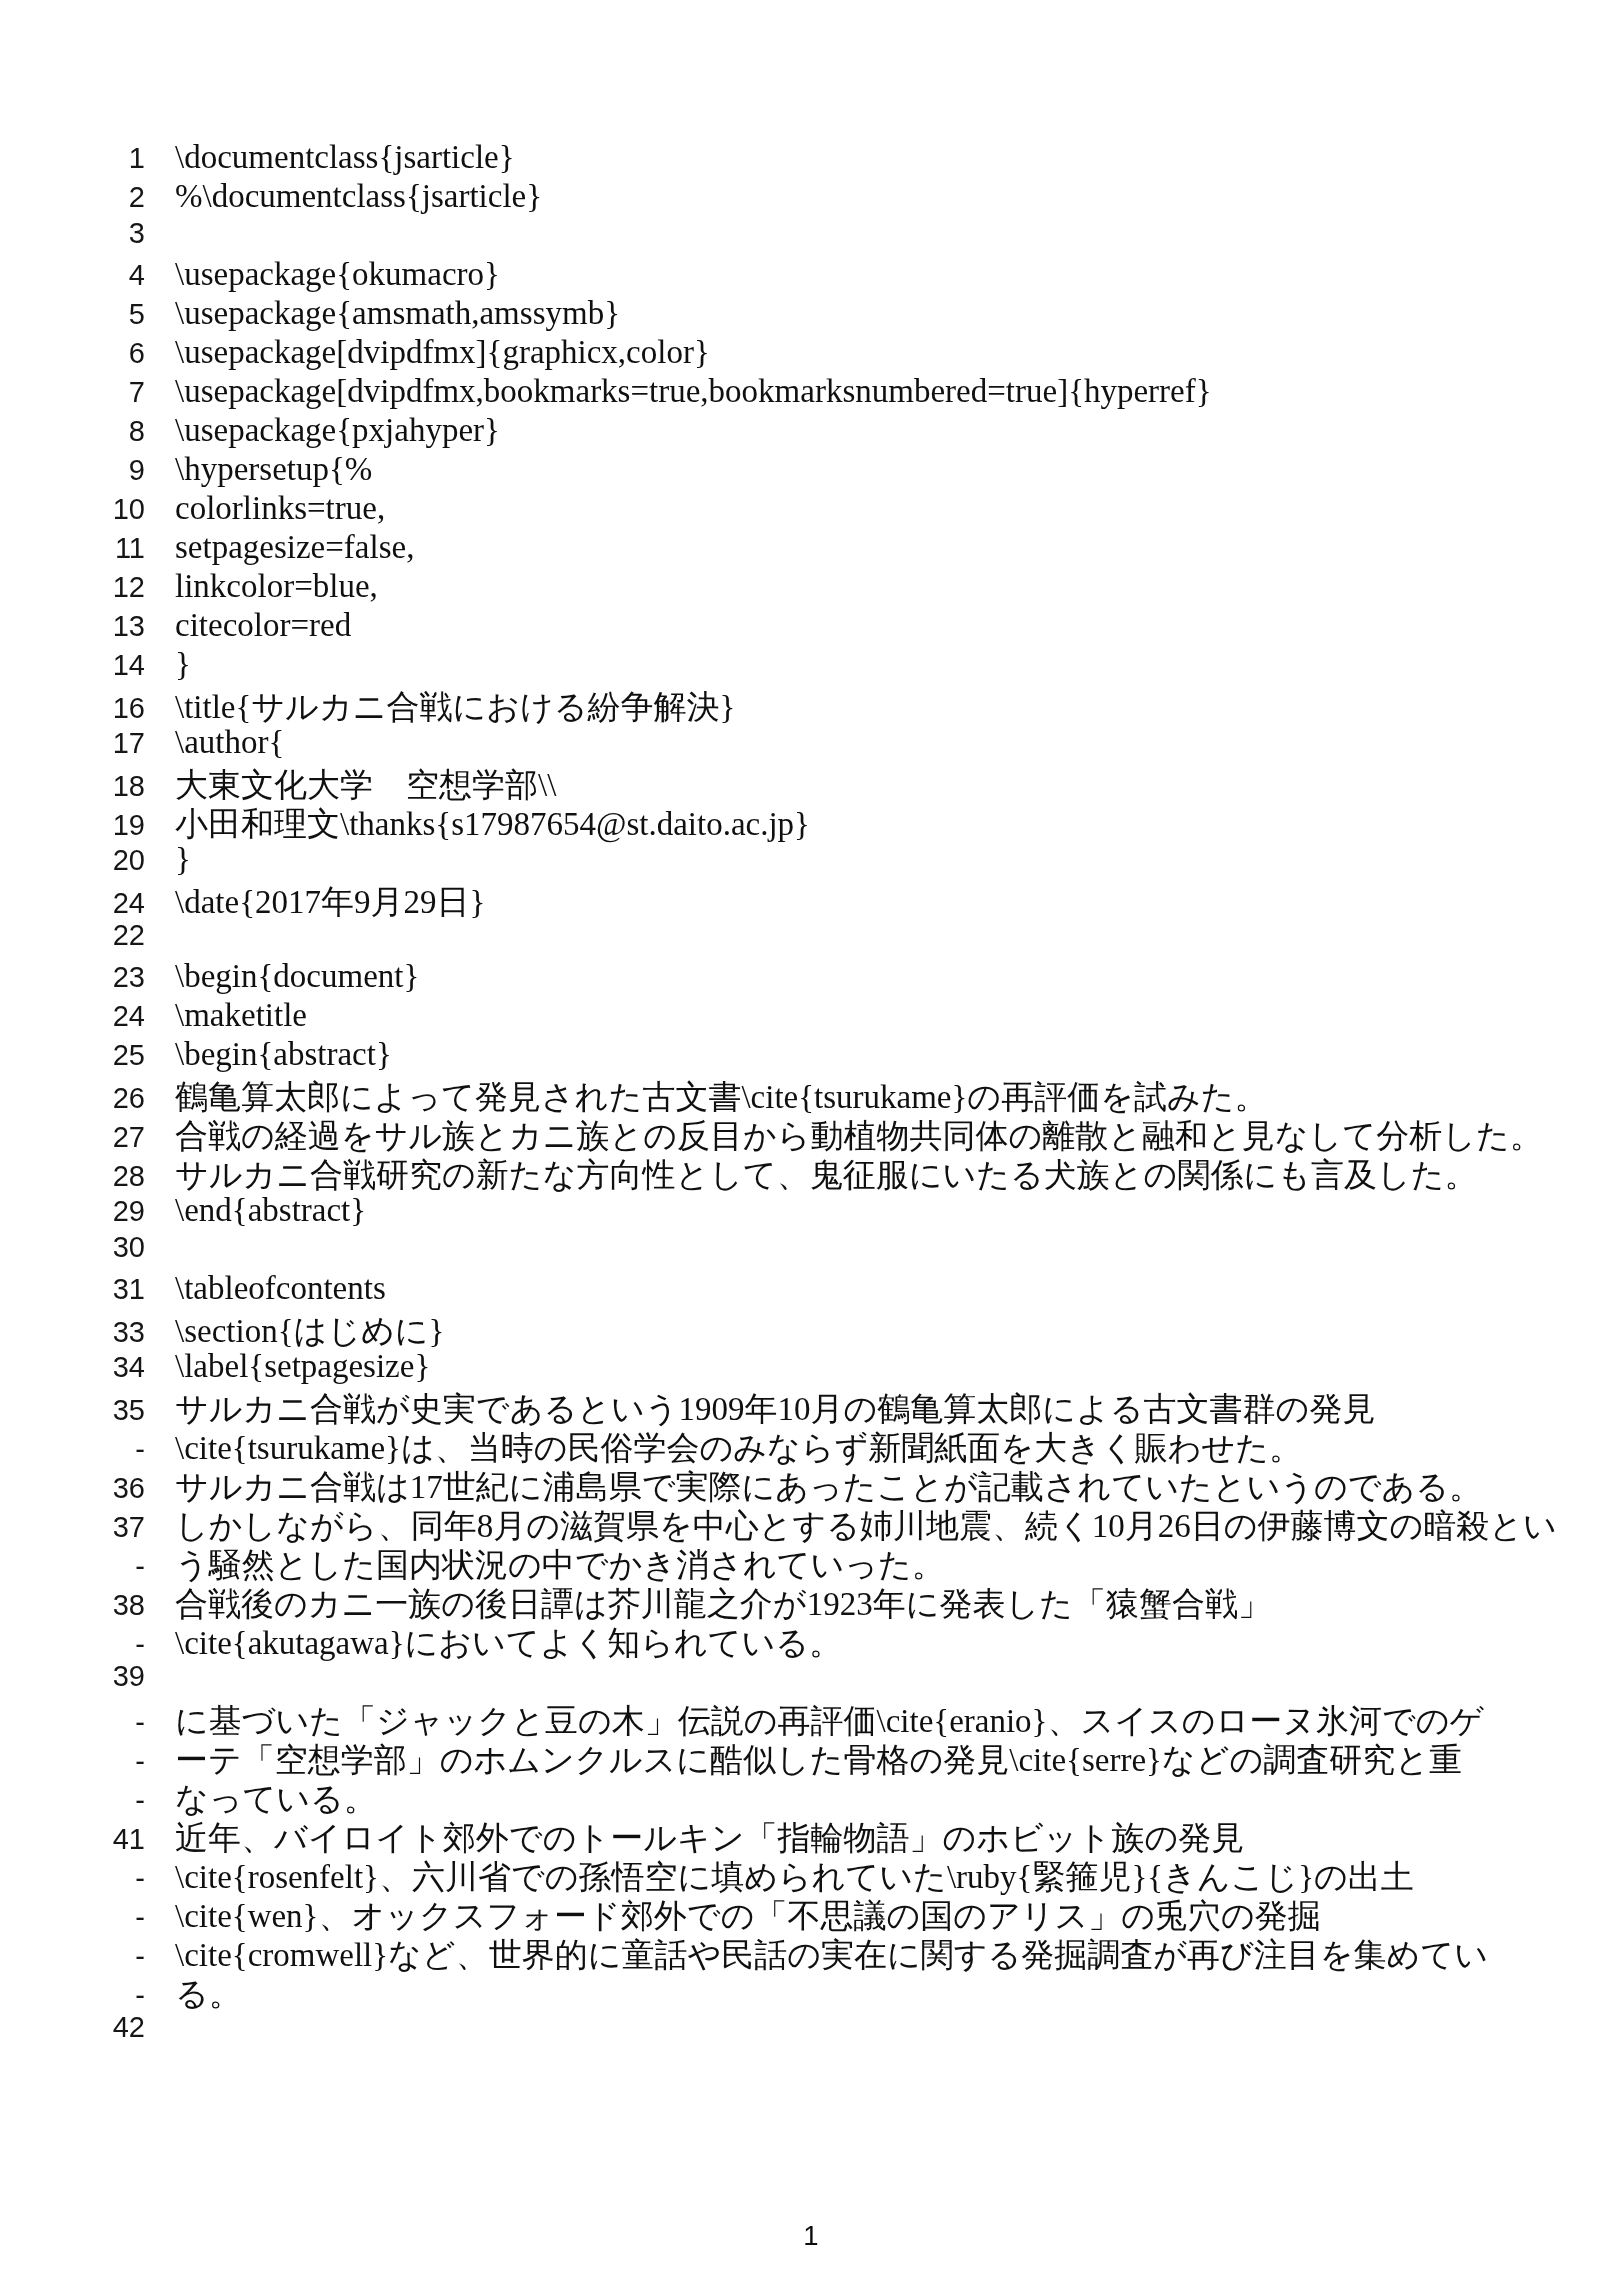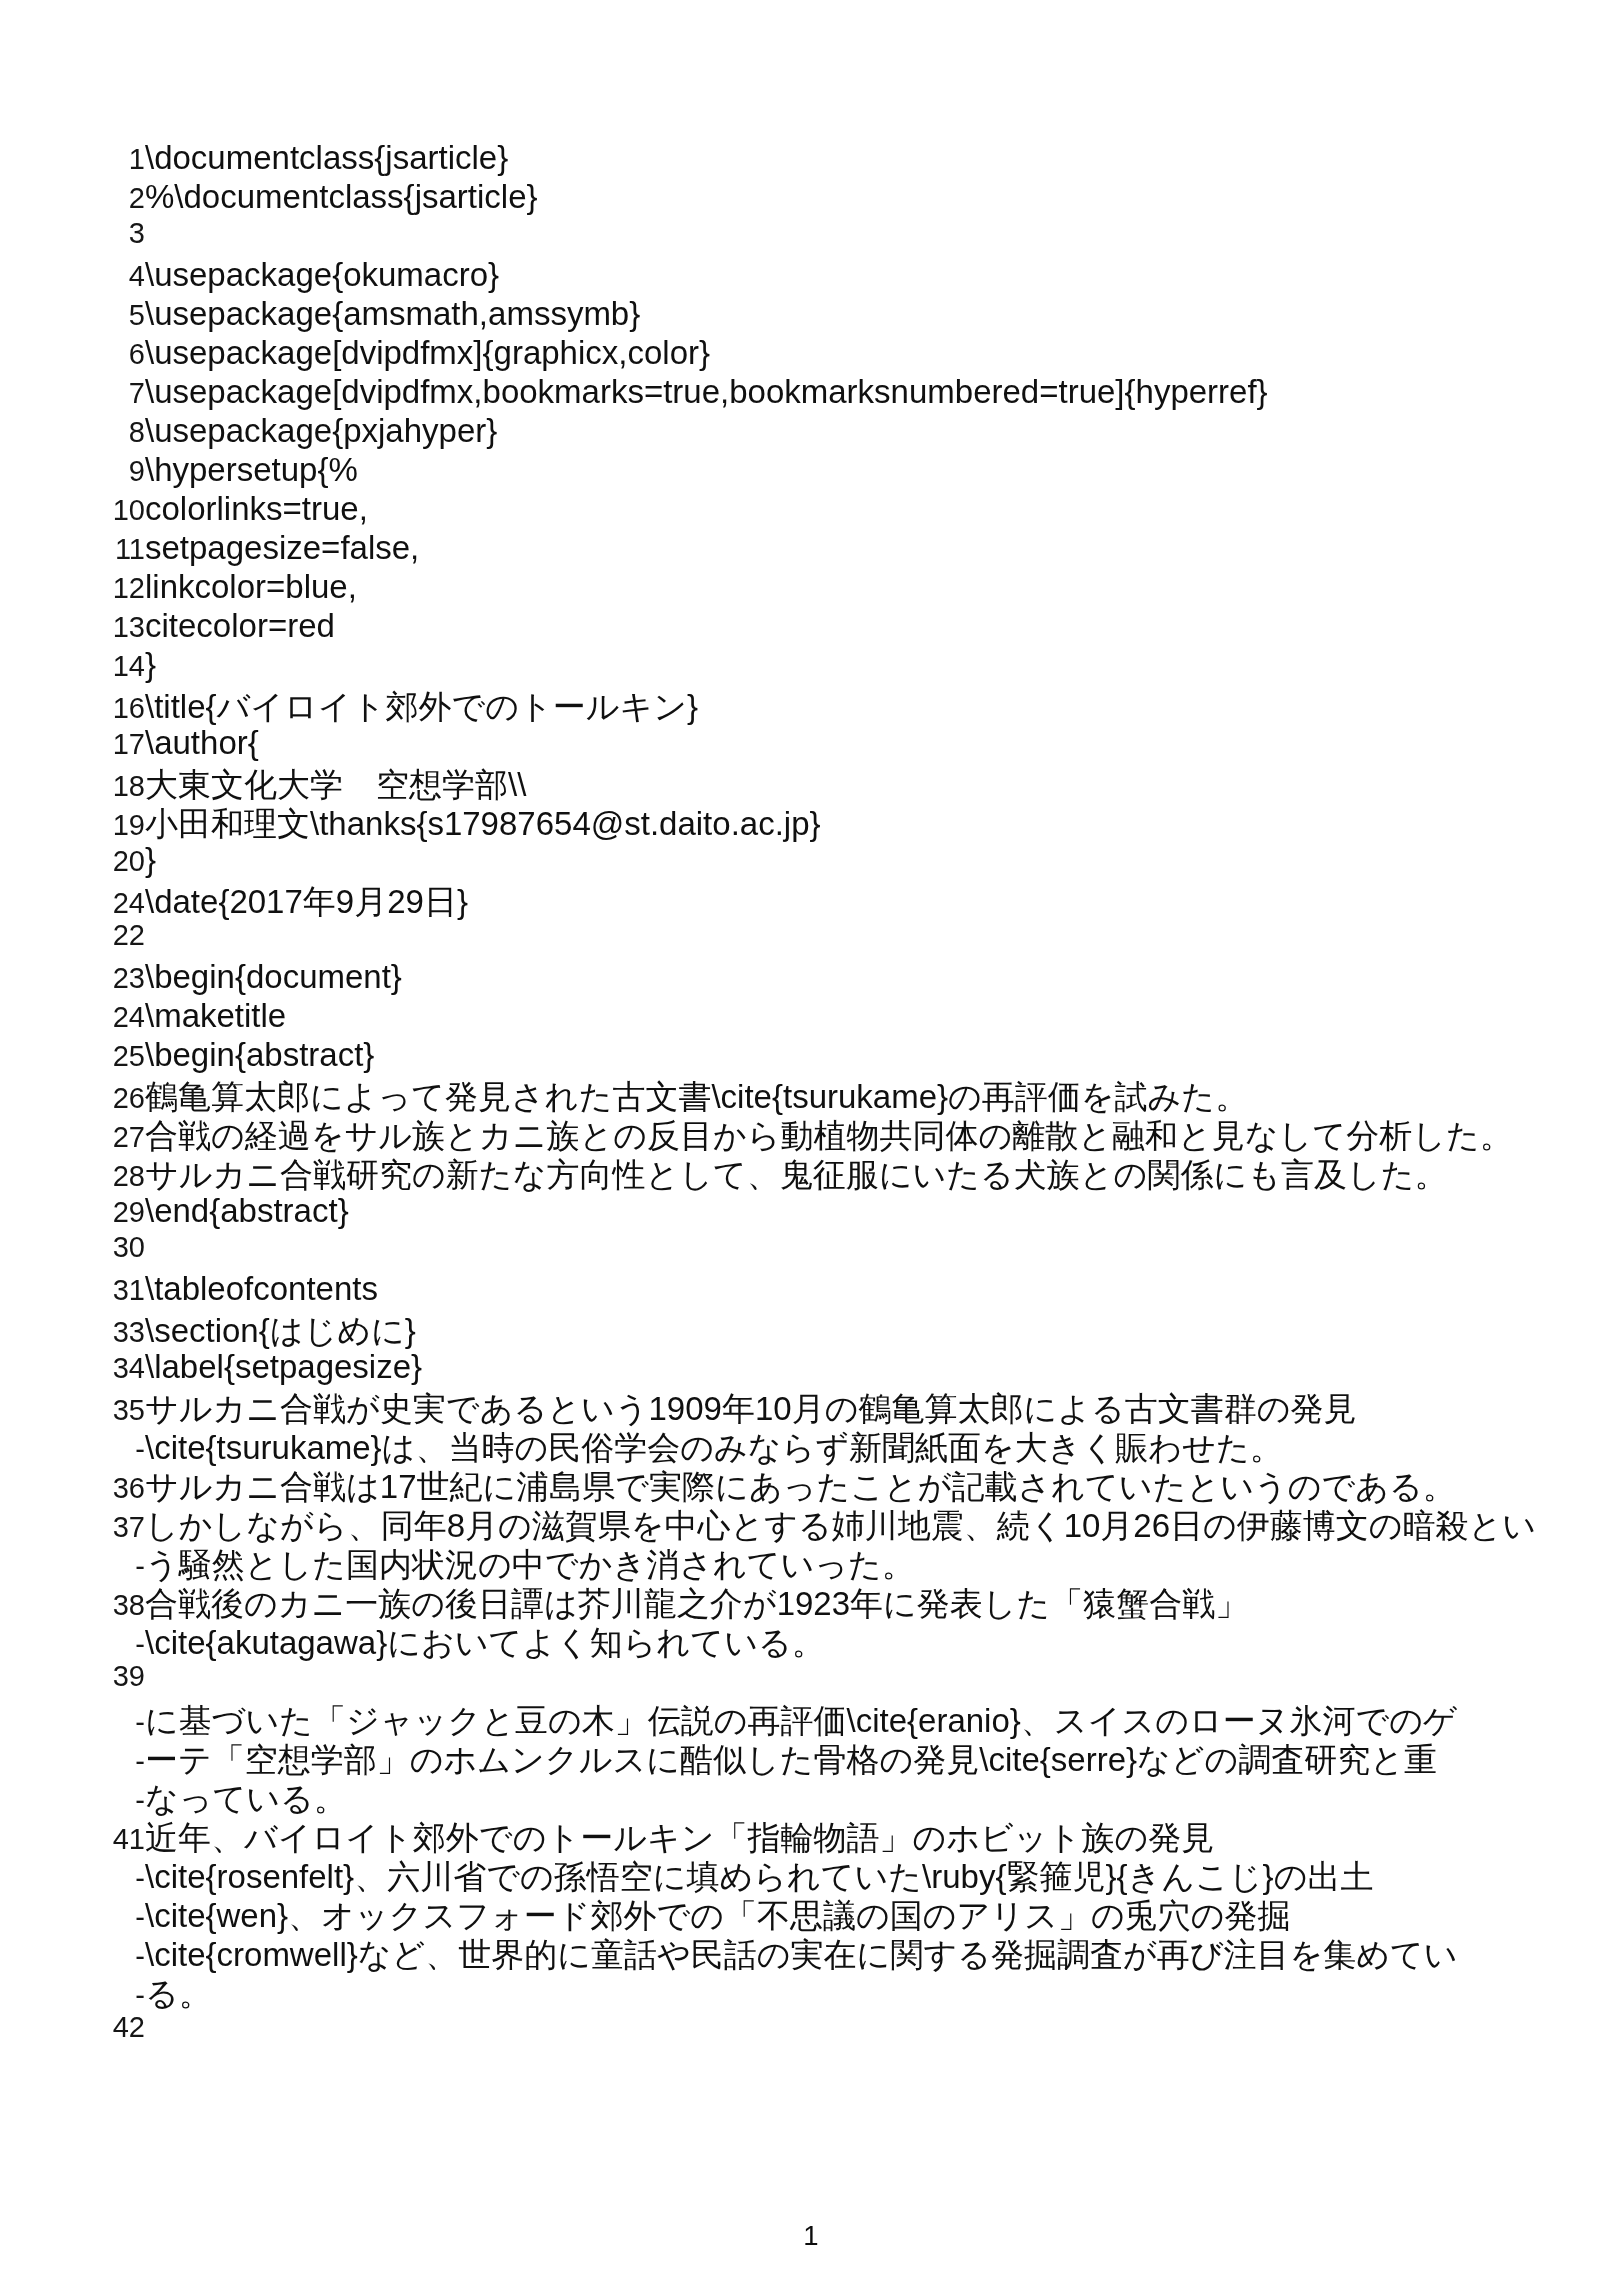--- a/index.html
+++ b/index.html
@@ -29,21 +29,22 @@
   .gutter {
     flex: none;
     width: 145px;
     text-align: right;
     font-family: "Liberation Sans", "DejaVu Sans", sans-serif;
     font-size: 29px;
     color: #161616;
   }
   .codetext {
     flex: none;
-    font-family: Liberation Sans, sans-serif;
+    margin-left: 30px;
+    font-family: Liberation Serif, serif;
     font-size: 33px;
     letter-spacing: 0px;
     color: #101010;
     white-space: pre;
   }
   #footer {
     position: absolute;
     top: 2220px;
     left: 0;
     width: 1622px;
@@ -65,21 +66,21 @@
       <div class="row"><span class="gutter">5</span><span class="codetext">\usepackage{amsmath,amssymb}</span></div>
       <div class="row"><span class="gutter">6</span><span class="codetext">\usepackage[dvipdfmx]{graphicx,color}</span></div>
       <div class="row"><span class="gutter">7</span><span class="codetext">\usepackage[dvipdfmx,bookmarks=true,bookmarksnumbered=true]{hyperref}</span></div>
       <div class="row"><span class="gutter">8</span><span class="codetext">\usepackage{pxjahyper}</span></div>
       <div class="row"><span class="gutter">9</span><span class="codetext">\hypersetup{%</span></div>
       <div class="row"><span class="gutter">10</span><span class="codetext">colorlinks=true,</span></div>
       <div class="row"><span class="gutter">11</span><span class="codetext">setpagesize=false,</span></div>
       <div class="row"><span class="gutter">12</span><span class="codetext">linkcolor=blue,</span></div>
       <div class="row"><span class="gutter">13</span><span class="codetext">citecolor=red</span></div>
       <div class="row"><span class="gutter">14</span><span class="codetext">}</span></div>
-      <div class="row"><span class="gutter">16</span><span class="codetext">\title{バイロイト郊外でのトールキン}</span></div>
+      <div class="row"><span class="gutter">16</span><span class="codetext">\title{サルカニ合戦における紛争解決}</span></div>
       <div class="row"><span class="gutter">17</span><span class="codetext">\author{</span></div>
       <div class="row"><span class="gutter">18</span><span class="codetext">大東文化大学　空想学部\\</span></div>
       <div class="row"><span class="gutter">19</span><span class="codetext">小田和理文\thanks{s17987654@st.daito.ac.jp}</span></div>
       <div class="row"><span class="gutter">20</span><span class="codetext">}</span></div>
       <div class="row"><span class="gutter">24</span><span class="codetext">\date{2017年9月29日}</span></div>
       <div class="row"><span class="gutter">22</span><span class="codetext"></span></div>
       <div class="row"><span class="gutter">23</span><span class="codetext">\begin{document}</span></div>
       <div class="row"><span class="gutter">24</span><span class="codetext">\maketitle</span></div>
       <div class="row"><span class="gutter">25</span><span class="codetext">\begin{abstract}</span></div>
       <div class="row"><span class="gutter">26</span><span class="codetext">鶴亀算太郎によって発見された古文書\cite{tsurukame}の再評価を試みた。</span></div>

